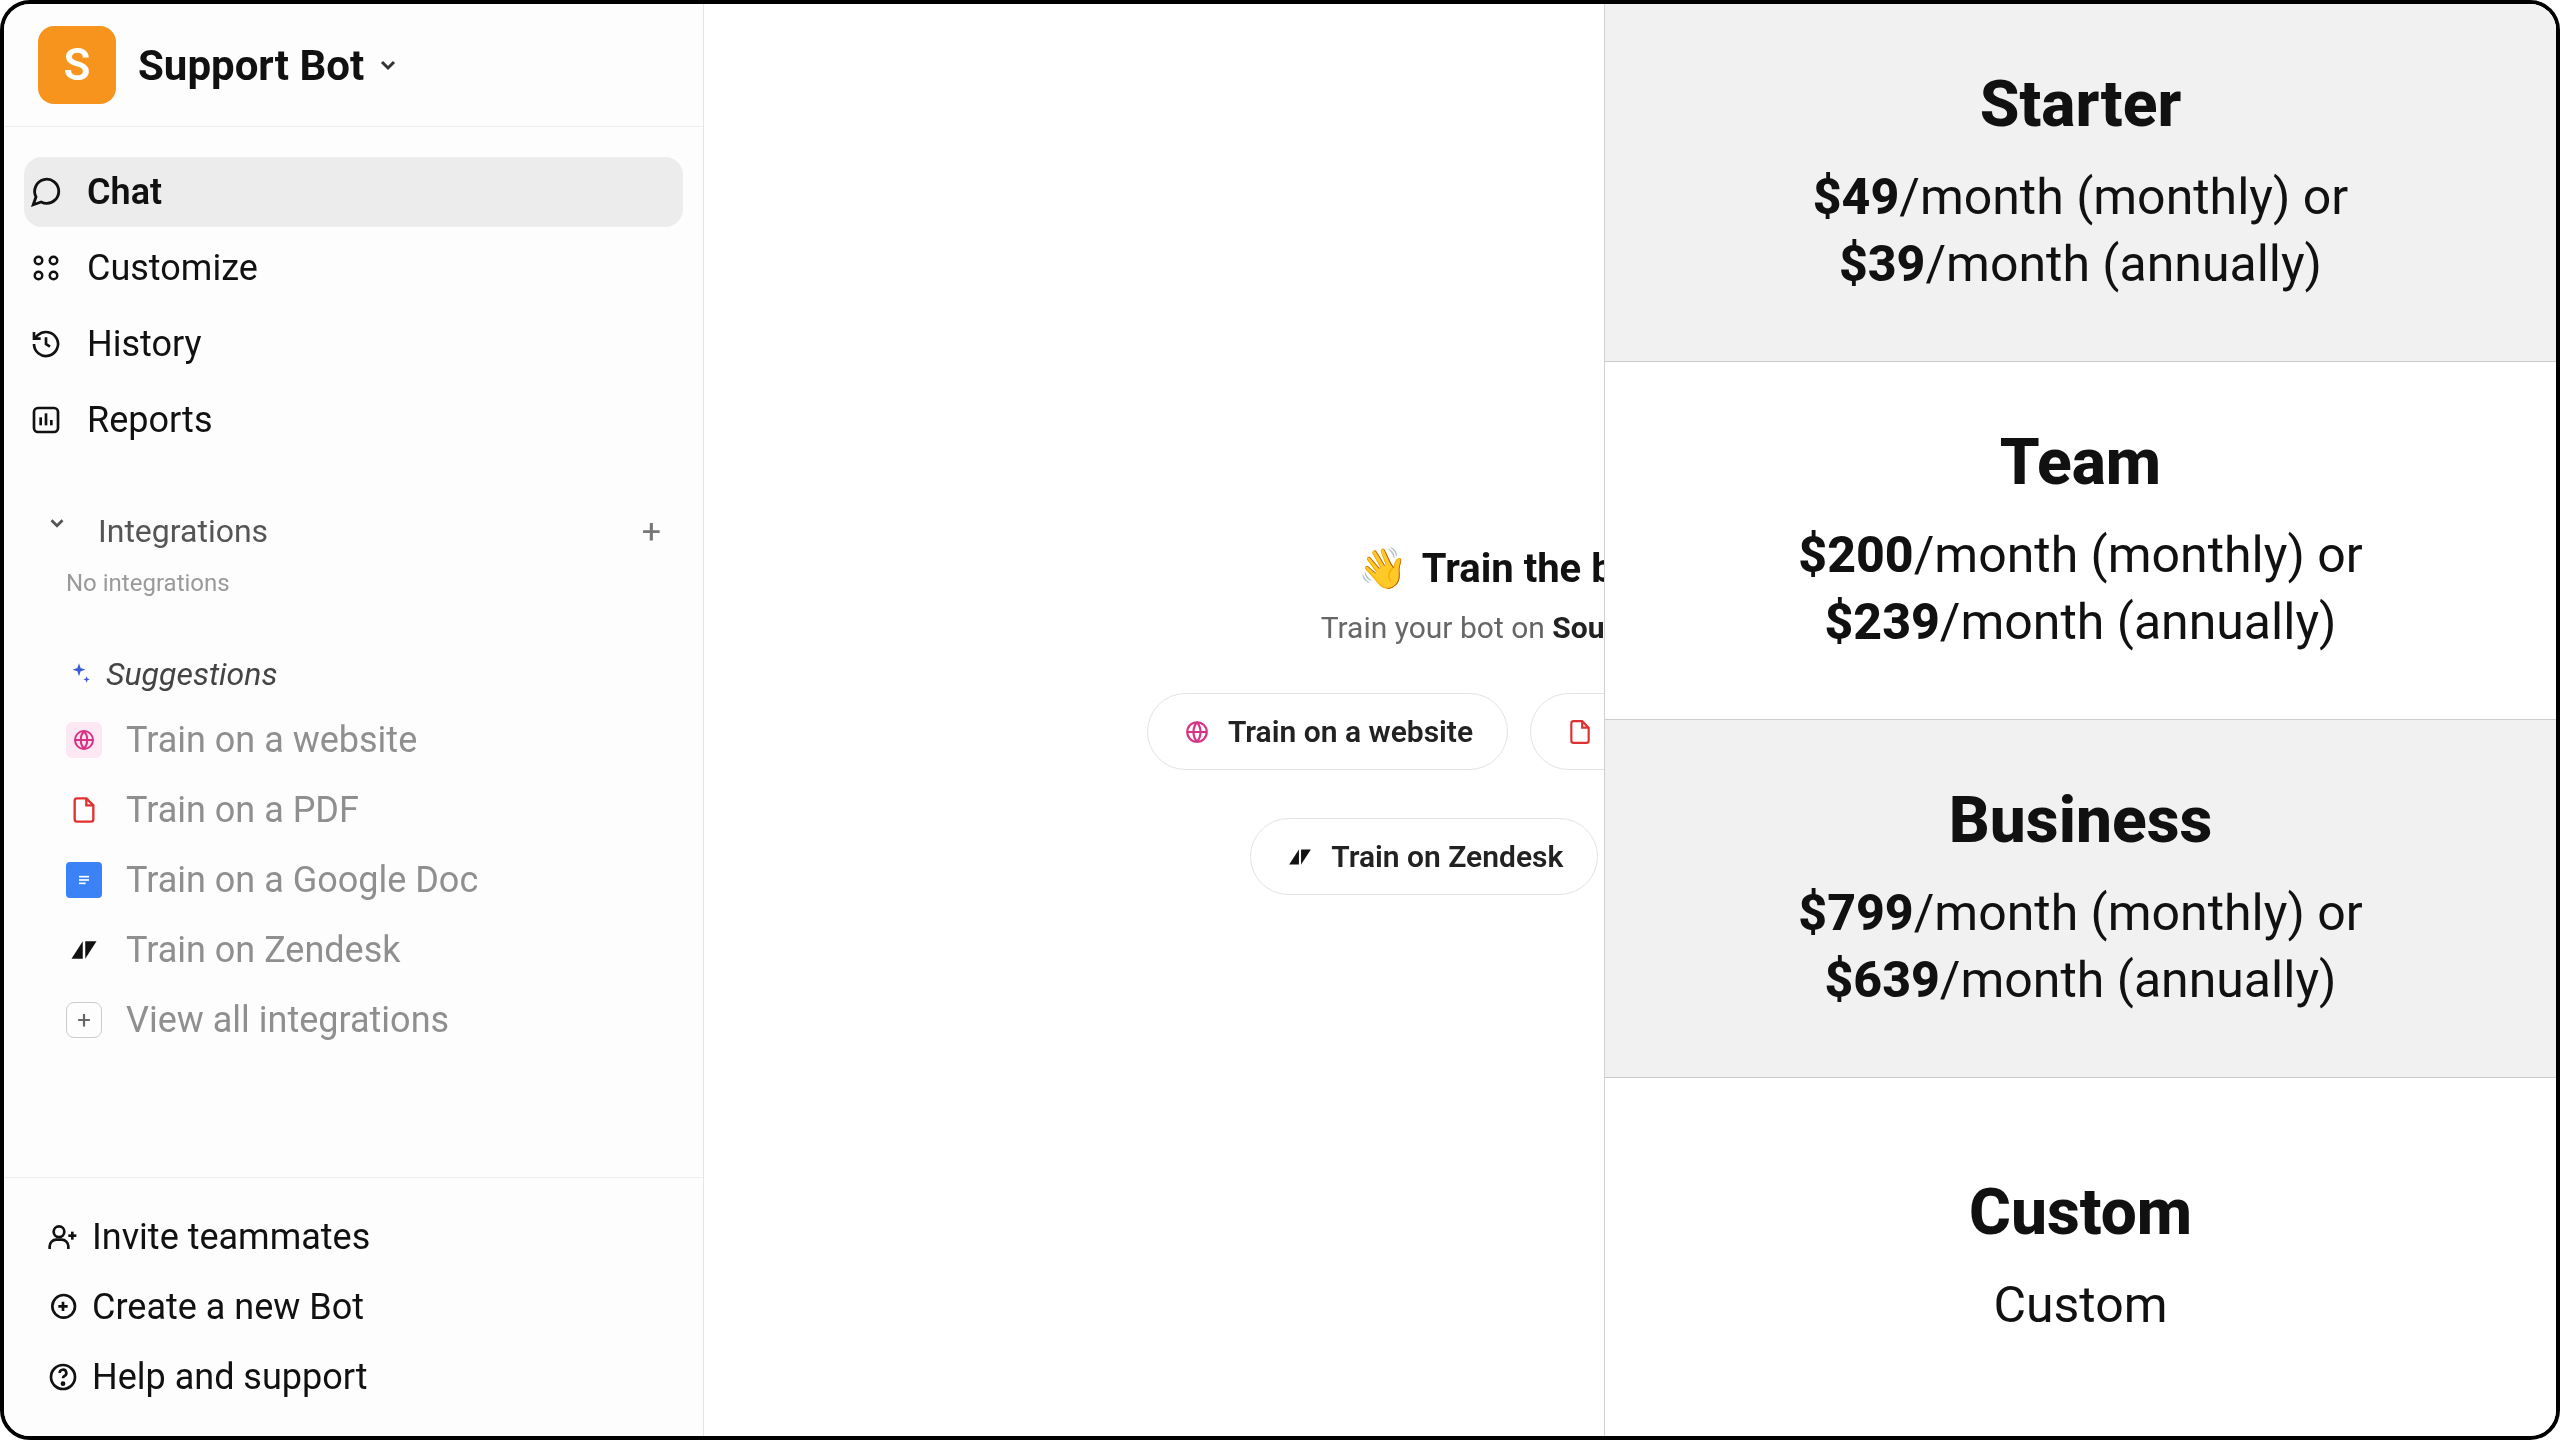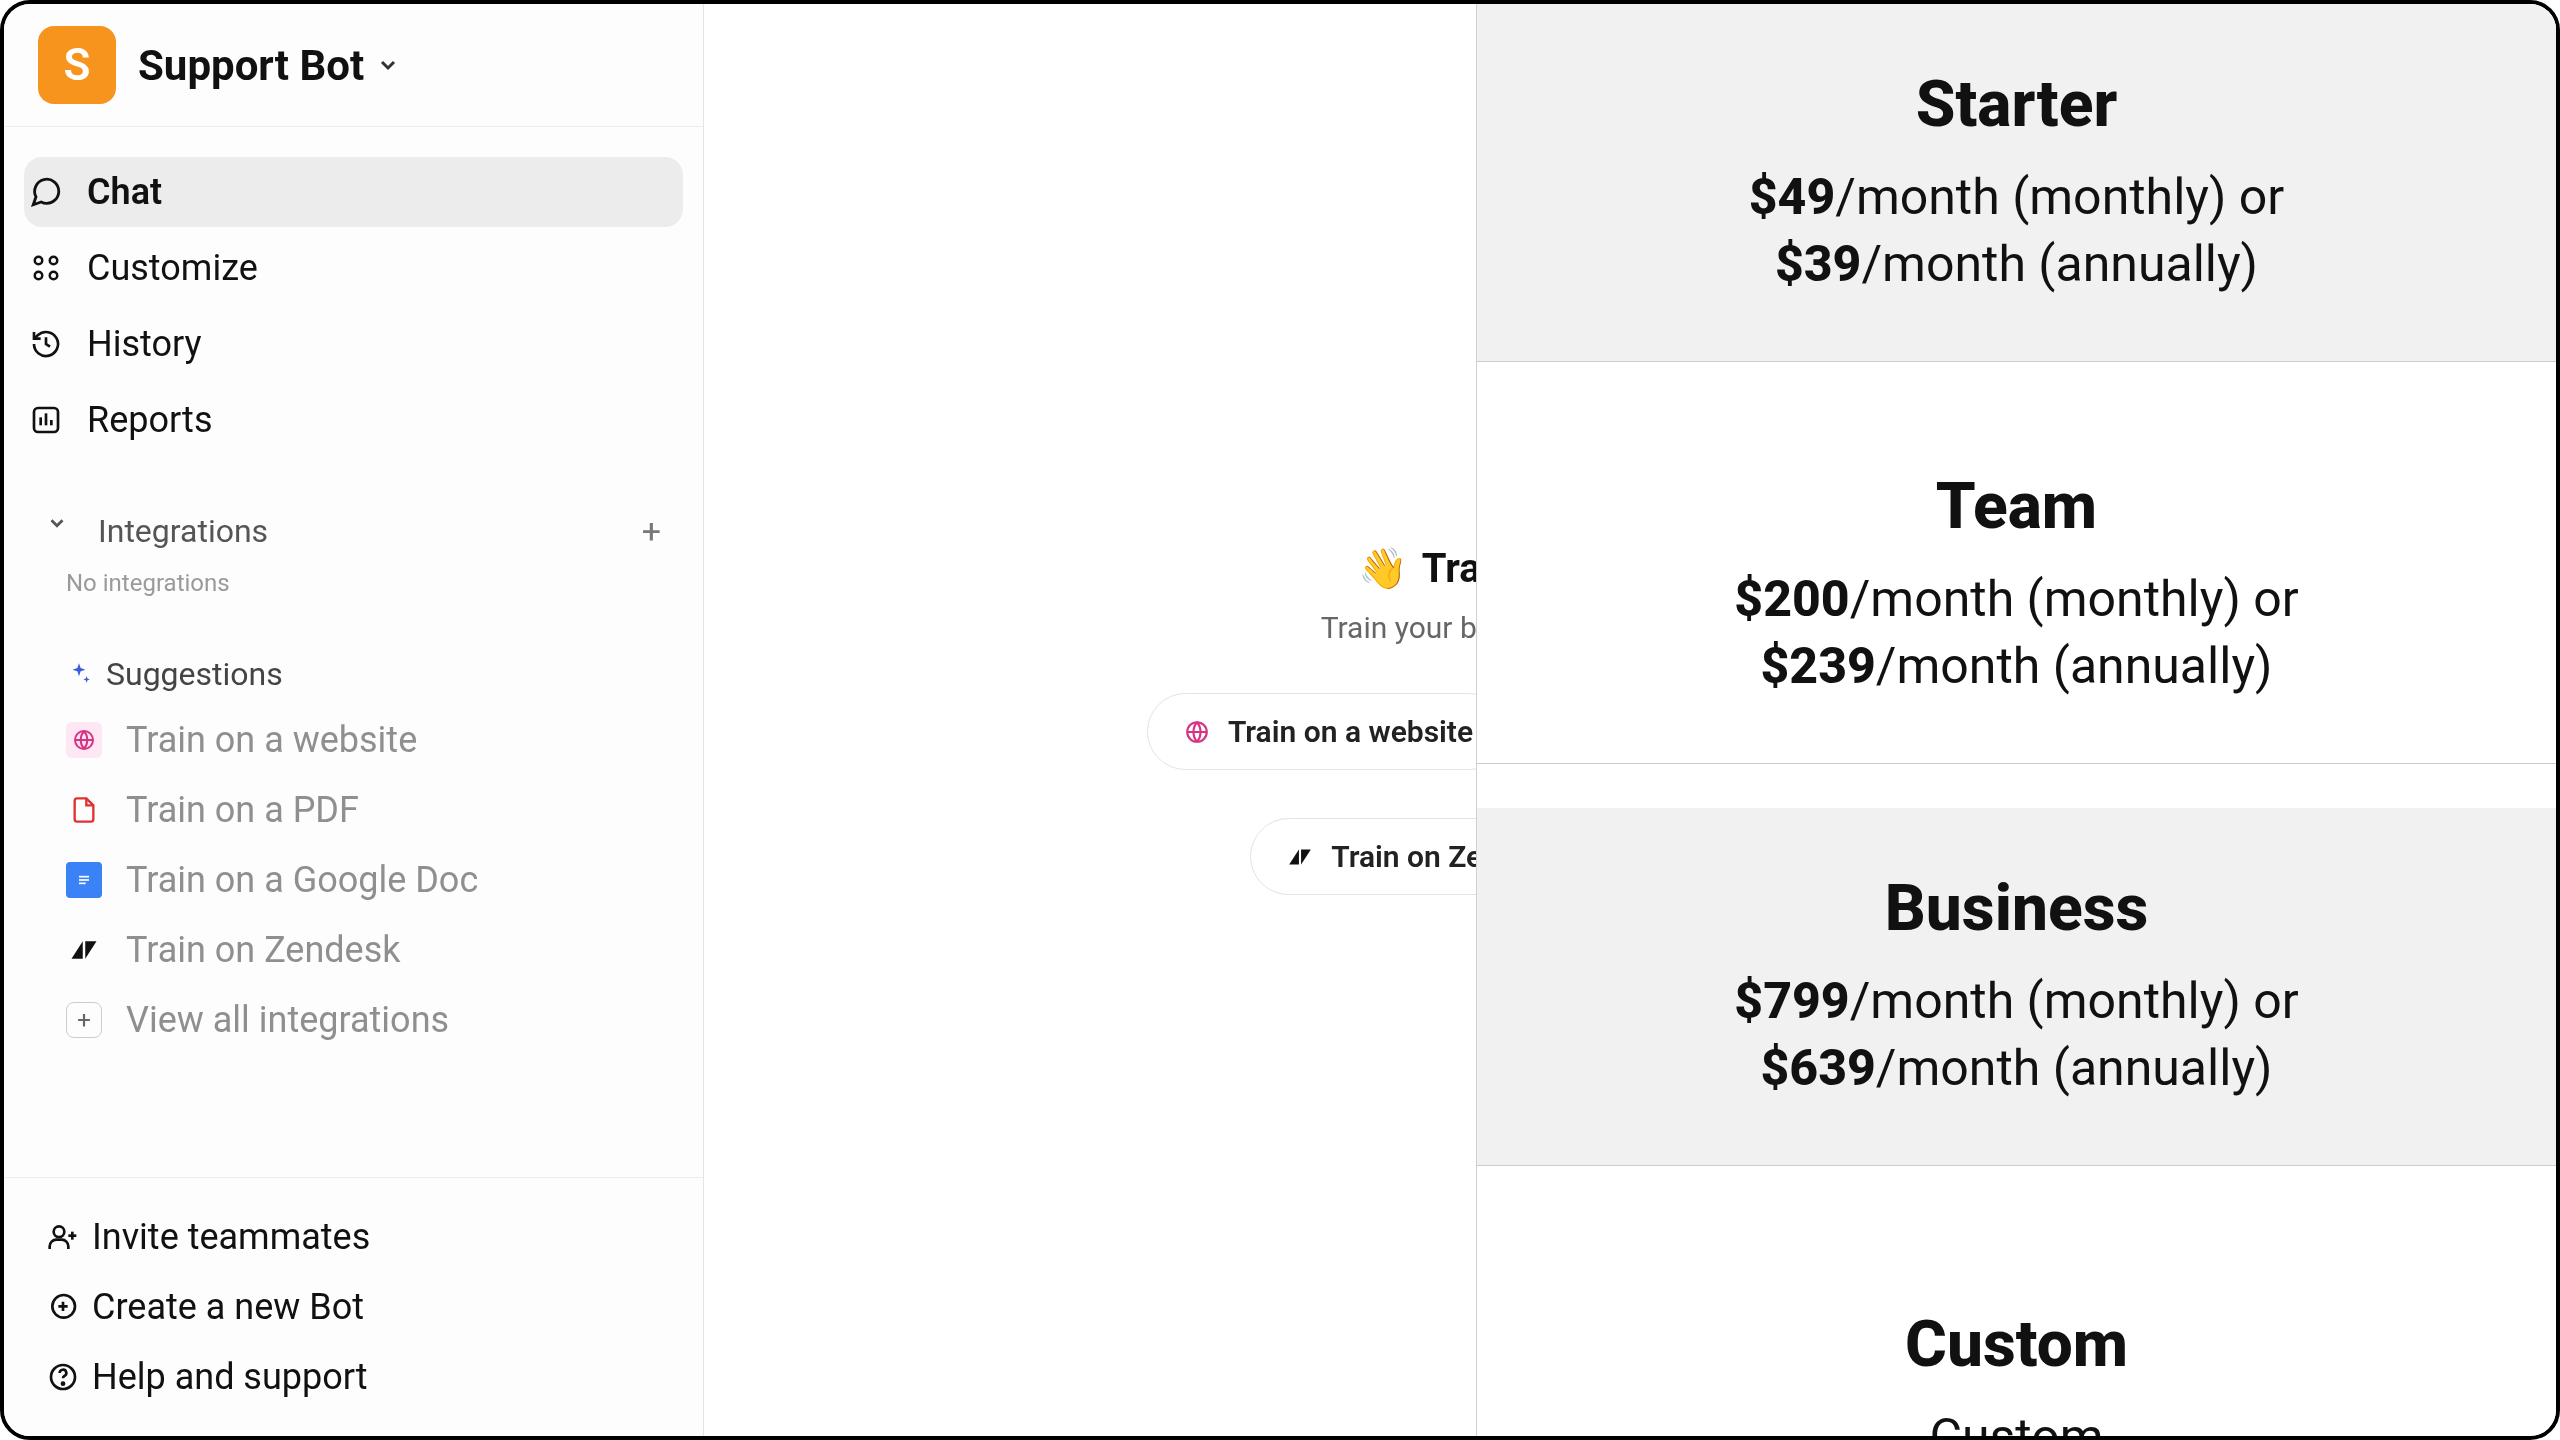--- a/index.html
+++ b/index.html
@@ -89,21 +89,21 @@
   cursor: pointer;
 }
 .no-integrations {
   padding: 10px 42px 10px 42px;
   color: #9a9a9a;
   font-size: 24px;
 }
 .sugg-header {
   display:flex;align-items:center;gap:14px;
   padding: 48px 42px 12px 42px;
-  color:#444;font-size:32px;
+  color:#444;font-size:32px;font-style:italic;
 }
 .sugg-item {
   display:flex;align-items:center;gap:24px;
   padding: 14px 42px;
   font-size: 36px;
   color:#8f8f8f;
   cursor:pointer;
 }
 .sugg-item .sicon {
   width:36px;height:36px;border-radius:6px;
@@ -144,25 +144,25 @@
 .chip {
   display:flex;align-items:center;gap:16px;
   border:1px solid #e3e3e3;border-radius:40px;
   padding:20px 34px;font-size:30px;font-weight:600;color:#222;
   background:#fff;cursor:pointer;
 }
 .chip .cicon{width:30px;height:30px;display:flex;align-items:center;justify-content:center;}
 
 
 .pricing {
-  width: 1080px;
+  width: 952px;
   height:100%;
   border-left:1px solid #d0d0d0;
   display:flex;flex-direction:column;
-  position:absolute;right:0;top:0;background:#fff;gap:44px;
+  position:absolute;right:0;top:0;background:#fff;
 }
 .app-frame{position:relative;}
 .tier {
   flex:0 0 25%;
   display:flex;flex-direction:column;align-items:center;justify-content:center;
   border-bottom:1px solid #ccc;
   padding:0 60px;text-align:center;
 }
 .tier:nth-child(odd){background:#f1f1f1;}
 .tier:last-child{border-bottom:none;}

